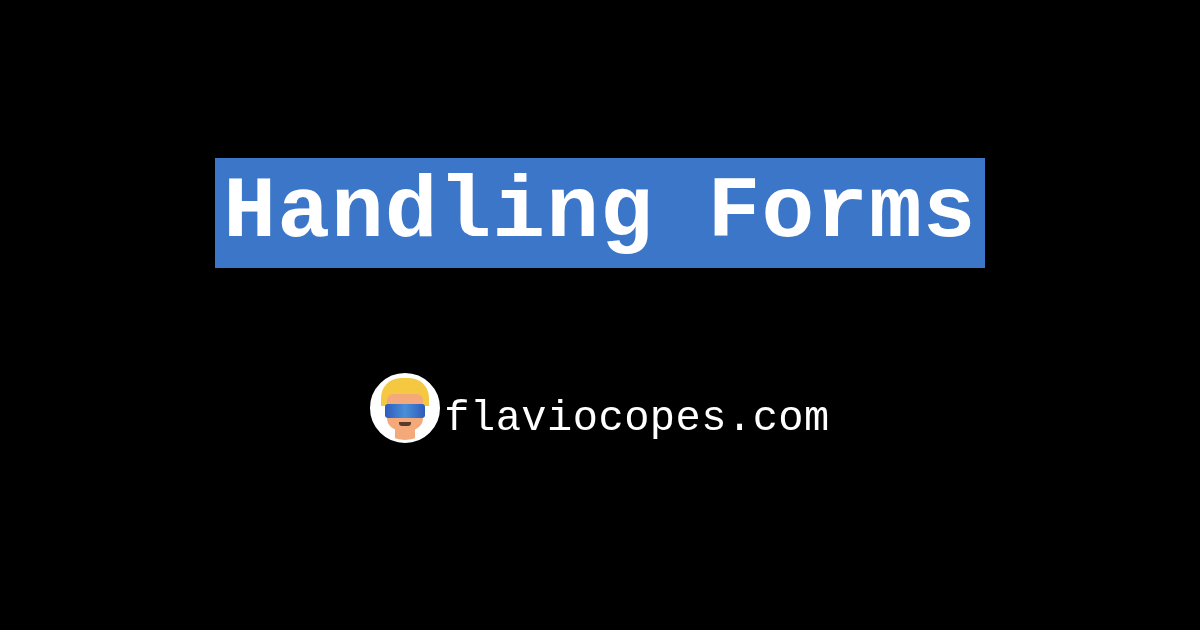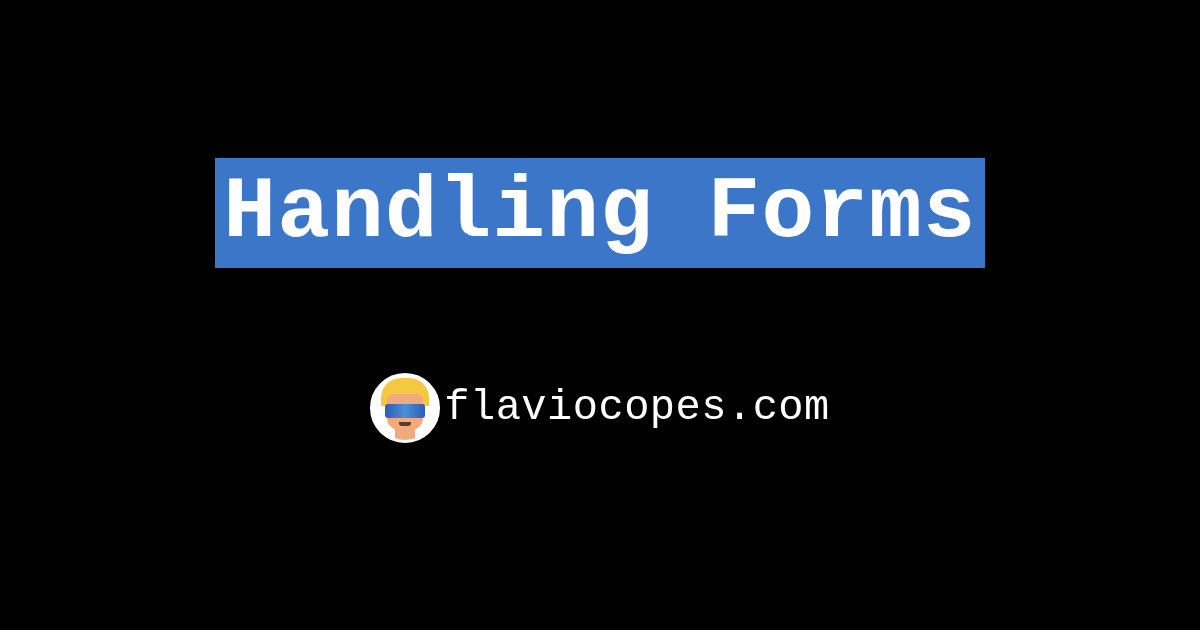--- a/index.html
+++ b/index.html
@@ -30,21 +30,21 @@
       font-weight: bold;
       line-height: 1.25;
       padding: 0 8px;
       letter-spacing: 1px;
     }
     .title-row {
       margin-bottom: 0;
     }
     .footer {
       display: flex;
-      align-items: center;
+      align-items: flex-end;
       gap: 4px;
       margin-top: 105px;
     }
     .avatar {
       width: 70px;
       height: 70px;
       border-radius: 50%;
       background: #ffffff;
       position: relative;
       overflow: hidden;

